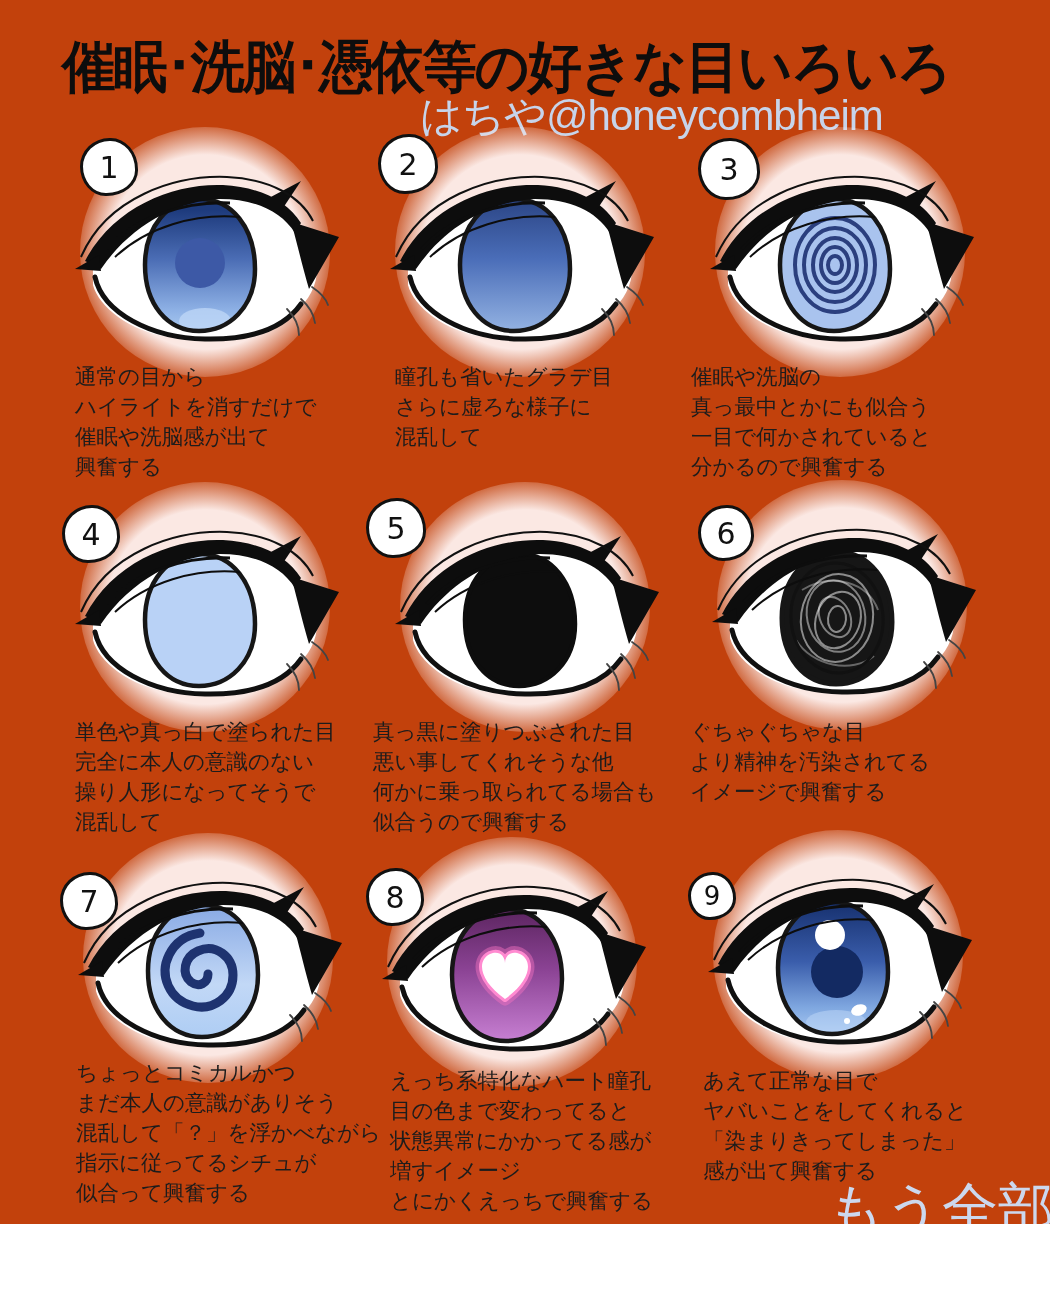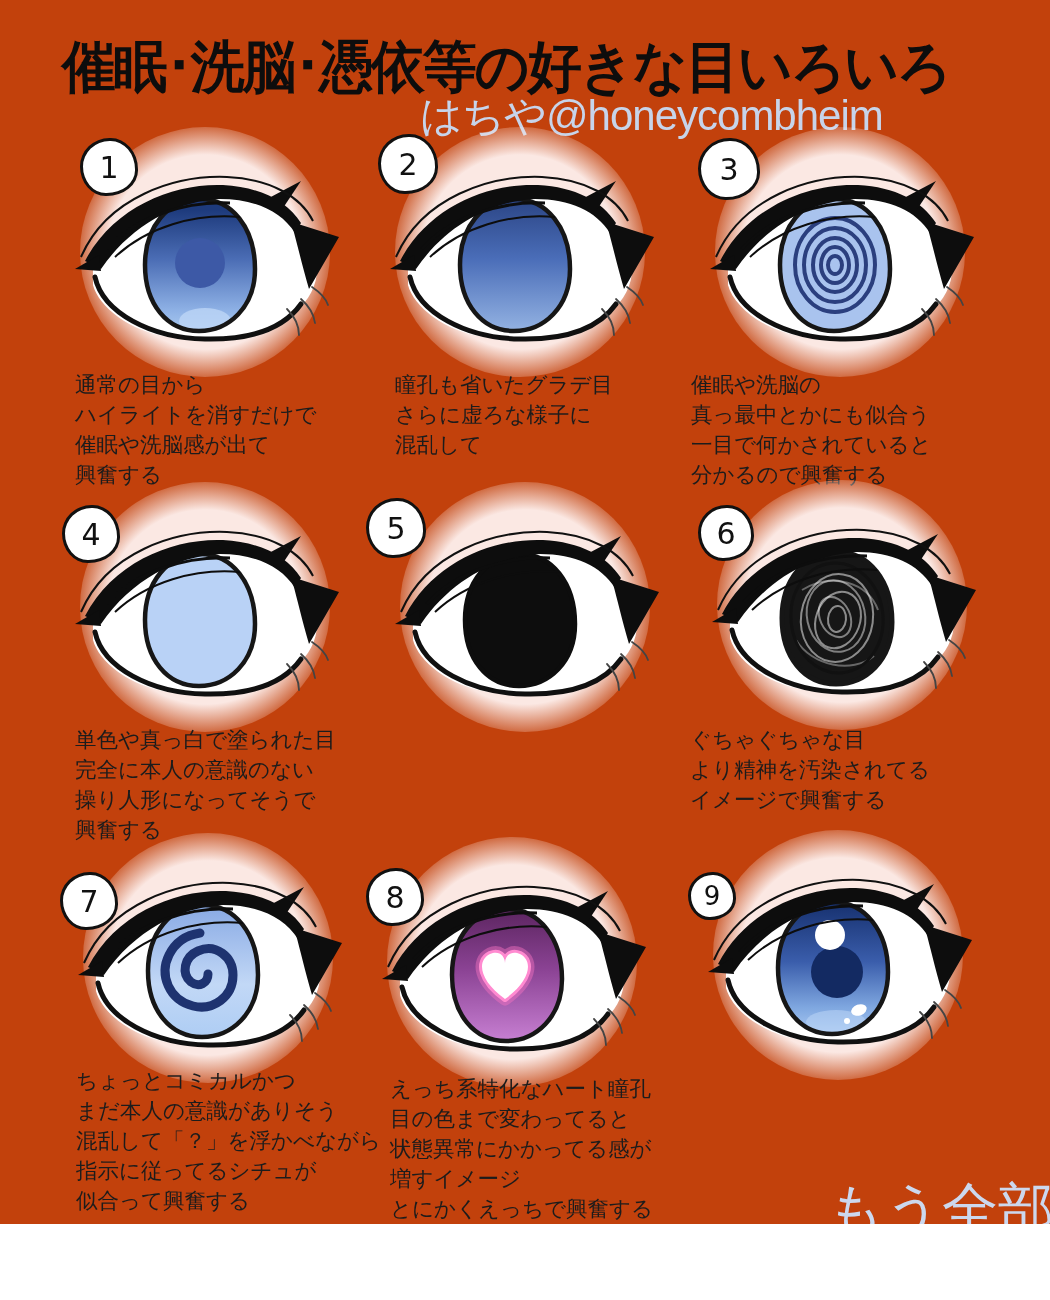--- a/index.html
+++ b/index.html
@@ -11,21 +11,21 @@
   #footer-note{position:absolute;right:-4px;top:1178px;width:480px;text-align:right;
                font-size:56px;line-height:62px;color:#ccd8ee;white-space:pre;}
   .cell{position:absolute;width:320px;height:240px;}
   .blush{position:absolute;left:35px;top:-5px;width:250px;height:250px;border-radius:50%;
          background:radial-gradient(circle at 50% 50%, #fbe8e3 0%, #fbe8e3 55%, rgba(251,232,227,0) 76%);}
   .eye{position:absolute;left:10px;top:5px;width:300px;height:230px;}
   .badge{position:absolute;background:#fff;border:3.5px solid #111;
          border-radius:52% 48% 55% 45% / 50% 55% 45% 52%;
          display:flex;align-items:center;justify-content:center;
          font-size:30px;color:#111;font-family:"DejaVu Sans",sans-serif;}
-  .caption{position:absolute;font-size:21.5px;line-height:30px;color:#1c1c1c;white-space:pre;width:340px;margin-top:8px;}
+  .caption{position:absolute;font-size:21.5px;line-height:30px;color:#1c1c1c;white-space:pre;width:340px;}
   svg{display:block;}
 </style>
 </head>
 <body>
 
 <div id="page">
 
   <svg width="0" height="0" style="position:absolute" aria-hidden="true">
     <defs>
       <path id="sclera" d="M38,128 C48,86 96,60 152,57 C206,55 246,82 258,112 C267,134 261,158 239,176 C208,199 158,206 114,200 C74,194 44,170 38,148 Z"></path>
@@ -145,34 +145,38 @@
       <use href="#iris" fill="#b9d2f6"></use>
       <use href="#iris" fill="none" stroke="#161616" stroke-width="4.5"></use>
       <use href="#eyefront"></use>
     </svg>
     <div class="badge" style="left:17px;top:18px;width:52px;height:52px">
         <span>4</span>
       </div>
     <div class="caption" style="left:30px;top:230px">単色や真っ白で塗られた目
 完全に本人の意識のない
 操り人形になってそうで
-興奮する</div>
+混乱して</div>
   </div>
 
   <div class="cell" style="left:365px;top:487px">
     <div class="blush"></div>
     <svg class="eye" viewBox="0 0 300 230">
       <use href="#sclera" fill="#ffffff"></use>
       <use href="#iris" fill="#0d0d0d"></use>
       <use href="#iris" fill="none" stroke="#0d0d0d" stroke-width="4.5"></use>
       <use href="#eyefront"></use>
     </svg>
     <div class="badge" style="left:1px;top:11px;width:54px;height:54px">
         <span>5</span>
       </div>
+    <div class="caption" style="left:8px;top:230px">真っ黒に塗りつぶされた目
+悪い事してくれそうな他
+何かに乗っ取られてる場合も
+似合うので興奮する</div>
   </div>
 
   <div class="cell" style="left:682px;top:485px">
     <div class="blush"></div>
     <svg class="eye" viewBox="0 0 300 230">
       <use href="#sclera" fill="#ffffff"></use>
       <g clip-path="url(#irisclip)">
         <use href="#iris" fill="#161616"></use>
         <ellipse cx="145" cy="128" rx="36" ry="44" fill="none" stroke="rgba(255,255,255,0.5)" stroke-width="2" transform="rotate(8 145 128)"></ellipse>
         <ellipse cx="144" cy="126" rx="29" ry="36" fill="none" stroke="rgba(255,255,255,0.45)" stroke-width="2" transform="rotate(-12 144 126)"></ellipse>
@@ -248,17 +252,21 @@
         <circle cx="142" cy="95" r="15" fill="#ffffff"></circle>
         <ellipse cx="171" cy="170" rx="8" ry="5.5" fill="#ffffff" transform="rotate(-20 171 170)"></ellipse>
         <circle cx="159" cy="181" r="3" fill="#ffffff"></circle>
       </g>
       <use href="#iris" fill="none" stroke="#161616" stroke-width="4.5"></use>
       <use href="#eyefront"></use>
     </svg>
     <div class="badge" style="left:10px;top:37px;width:42px;height:42px;font-size:26px">
         <span>9</span>
       </div>
+    <div class="caption" style="left:25px;top:231px">あえて正常な目で
+ヤバいことをしてくれると
+「染まりきってしまった」
+感が出て興奮する</div>
   </div>
 
   <div id="footer-note">もう全部
 興奮するやつ</div>
 </div>
 
 </body></html>

